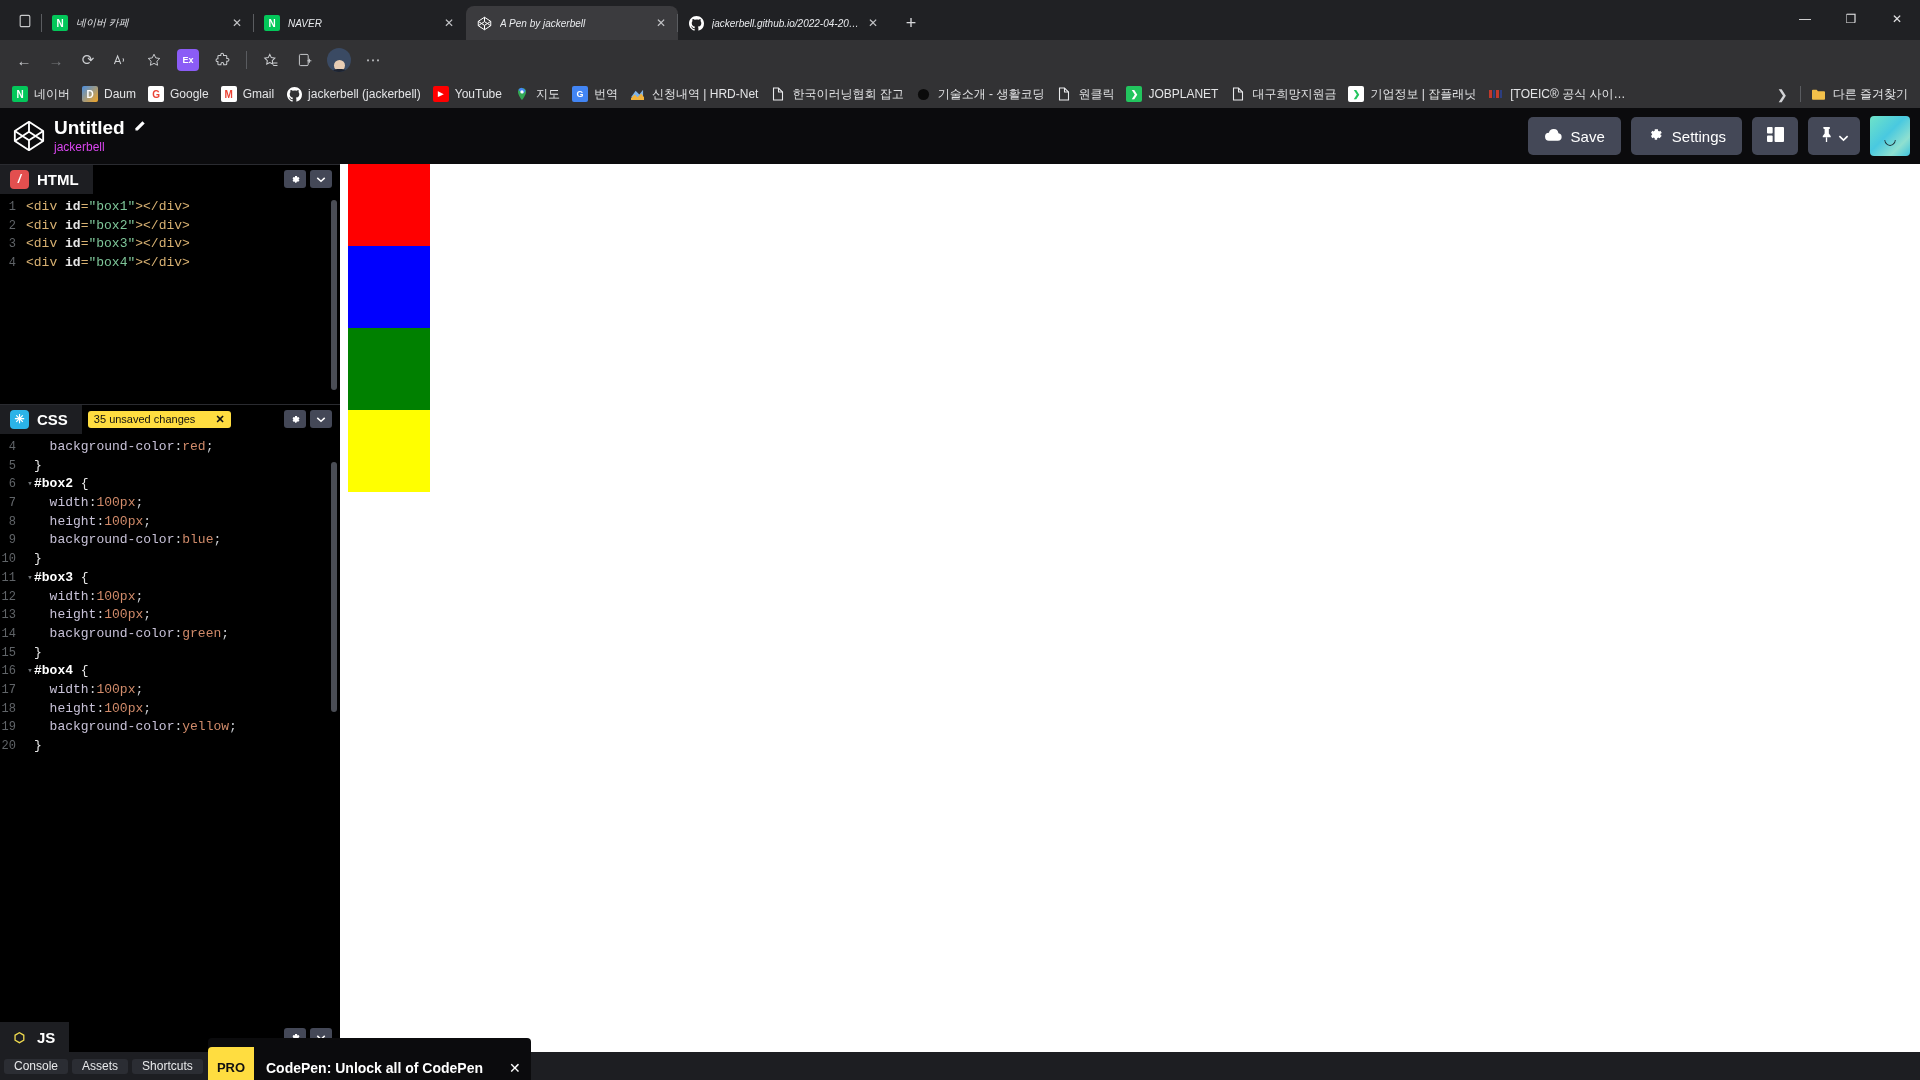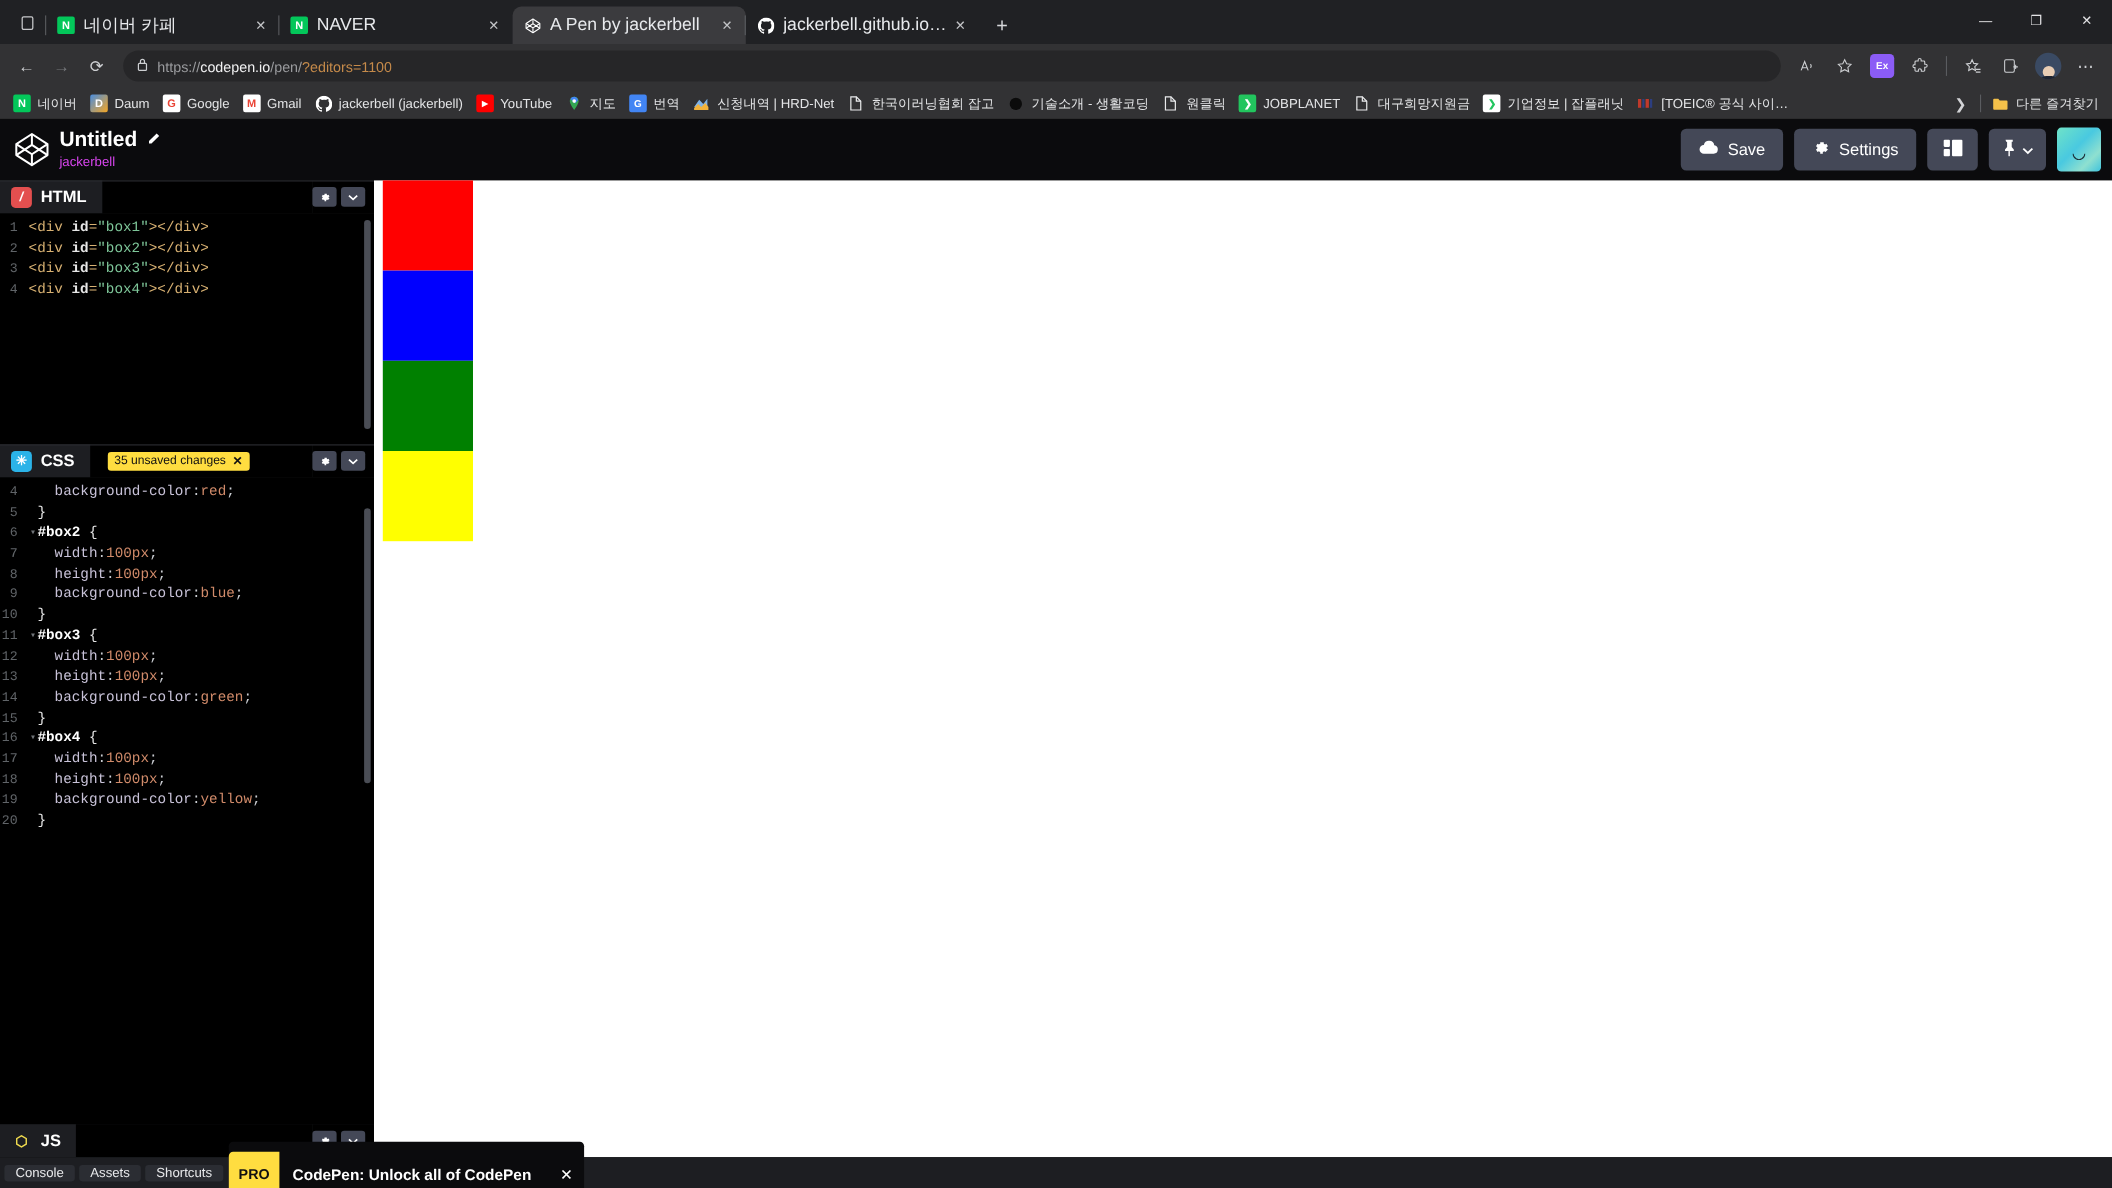--- a/index.html
+++ b/index.html
@@ -32,21 +32,22 @@
     background: #5a5c60;
   }
   .tab.active { background: #3b3b3e; }
   .tab .fav {
     width: 16px; height: 16px; flex: 0 0 16px; margin-right: 8px;
     display: flex; align-items: center; justify-content: center;
     border-radius: 2px; font-size: 10px; font-weight: bold; color: #fff;
   }
   .tab .ttl {
     flex: 1; white-space: nowrap; overflow: hidden; text-overflow: ellipsis;
-    font-size: 16px;
+    font-size: 10px;
+    font-style: italic;
   }
   .tab .tclose {
     width: 22px; height: 22px; border-radius: 4px; display: flex;
     align-items: center; justify-content: center; color: #c3c4c7; font-size: 12px;
     flex: 0 0 22px;
   }
   .newtab {
     width: 30px; height: 30px; margin: 0 0 2px 6px; display: flex;
     align-items: center; justify-content: center; color: #d6d7da; font-size: 18px;
     border-radius: 4px;
@@ -170,22 +171,22 @@
     padding: 0 14px 0 0; color: #fff; font-size: 15px; font-weight: bold;
   }
   .lang-chip {
     width: 19px; height: 19px; border-radius: 4px; display: flex;
     align-items: center; justify-content: center; color: #fff;
     font-size: 12px; font-weight: bold; font-style: italic;
   }
   .pane-head-fill { flex: 1; height: 30px; background: #000; }
   .pane-badge {
     background: #ffdd40; color: #111; font-size: 11px; border-radius: 3px;
-    padding: 2px 6px; display: flex; align-items: center; gap: 6px;
-    margin-left: 16px; align-self: center; white-space: nowrap;
+    padding: 2px 6px; display: flex; align-items: center; gap: 20px;
+    margin-left: 6px; align-self: center; white-space: nowrap;
   }
   .pane-badge .x { font-size: 11px; font-weight: bold; }
   .pane-tools { display: flex; align-items: center; gap: 4px; padding-right: 8px; background: #000; height: 30px; }
   .ptool {
     width: 22px; height: 18px; background: #444857; border-radius: 3px; color: #fff;
     font-size: 10px; display: flex; align-items: center; justify-content: center;
   }
 
   .code {
     flex: 1; background: #000; overflow: hidden; position: relative;
@@ -293,29 +294,20 @@
       <div class="wc">—</div>
       <div class="wc">❐</div>
       <div class="wc">✕</div>
     </div>
   </div>
 
   <div class="navbar">
     <div class="navbtn">←</div>
     <div class="navbtn dim">→</div>
     <div class="navbtn">⟳</div>
-    <div class="omnibox">
-      <span class="lock">
-        <svg width="11" height="13" viewBox="0 0 12 14" fill="none" stroke="#cdcfd2" stroke-width="1.2">
-            <rect x="2" y="6" width="8" height="7" rx="1"></rect>
-            <path d="M4 6V4a2 2 0 0 1 4 0v2"></path>
-          </svg>
-      </span>
-      <span class="urltext"><span class="dim">https://</span><span class="hl">codepen.io</span><span class="dim">/pen/</span><span class="q">?editors=1100</span></span>
-    </div>
     <div class="navright">
       <div class="navbtn">
         <svg width="16" height="16" viewBox="0 0 20 20" fill="none" stroke="#cdcfd2" stroke-width="1.3">
             <path d="M3 15 7 5l4 10M4.4 12h5.2"></path>
             <path d="M13.5 8c1.2 1 1.2 3 0 4"></path>
           </svg>
       </div>
       <div class="navbtn">
         <svg width="16" height="16" viewBox="0 0 20 20" fill="none" stroke="#cdcfd2" stroke-width="1.2">
             <path d="M10 2.8l2.2 4.6 5 .7-3.6 3.5.9 5-4.5-2.4L5.5 16.6l.9-5L2.8 8.1l5-.7z"></path>

